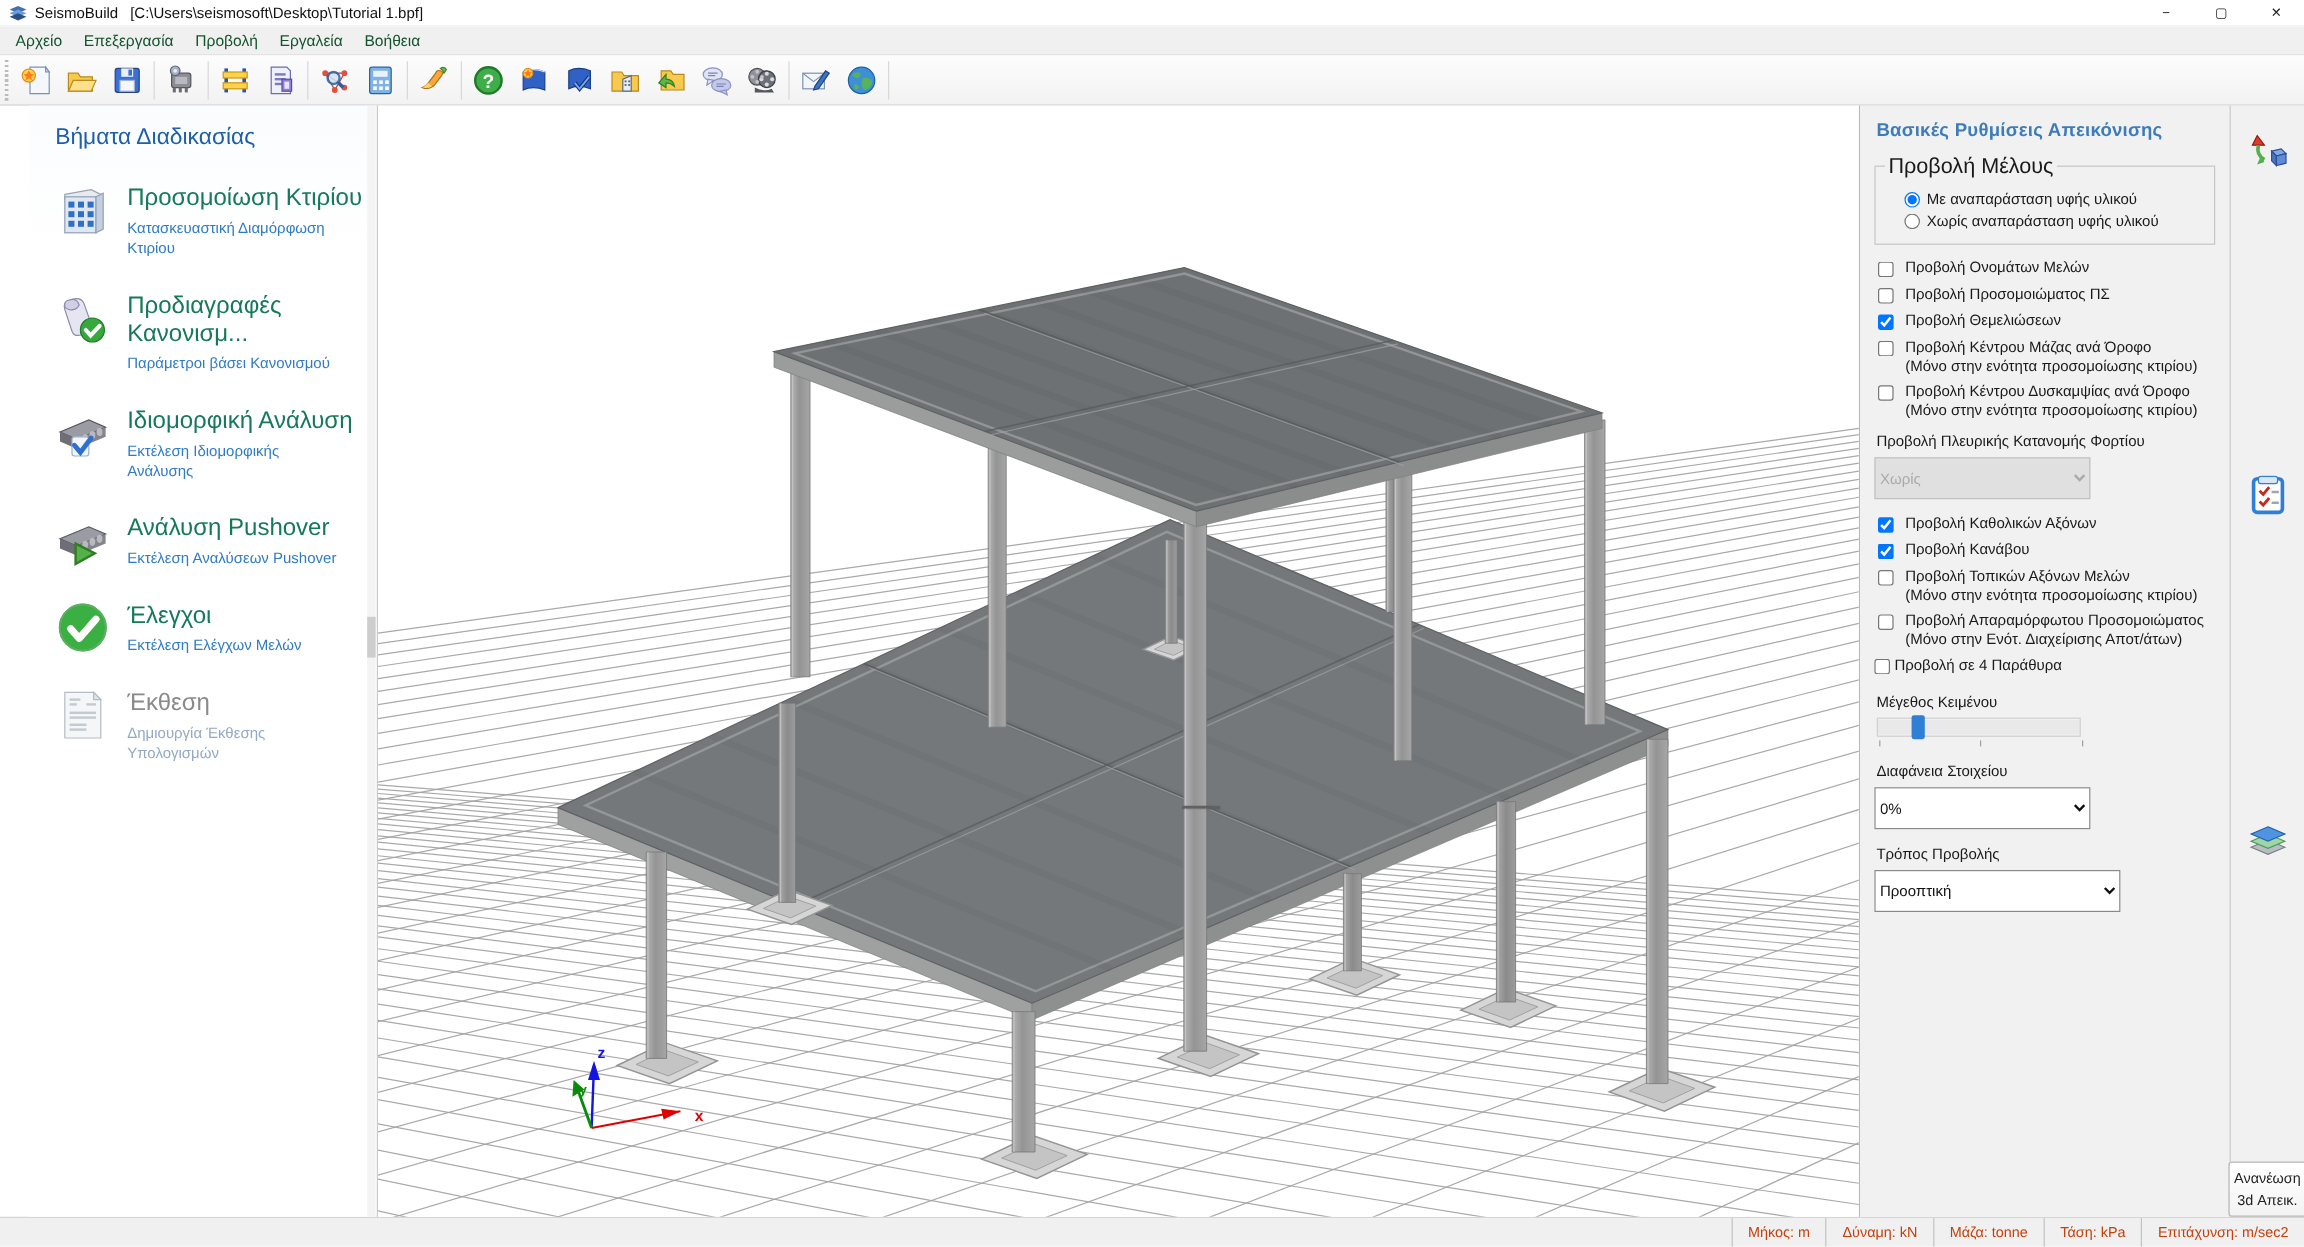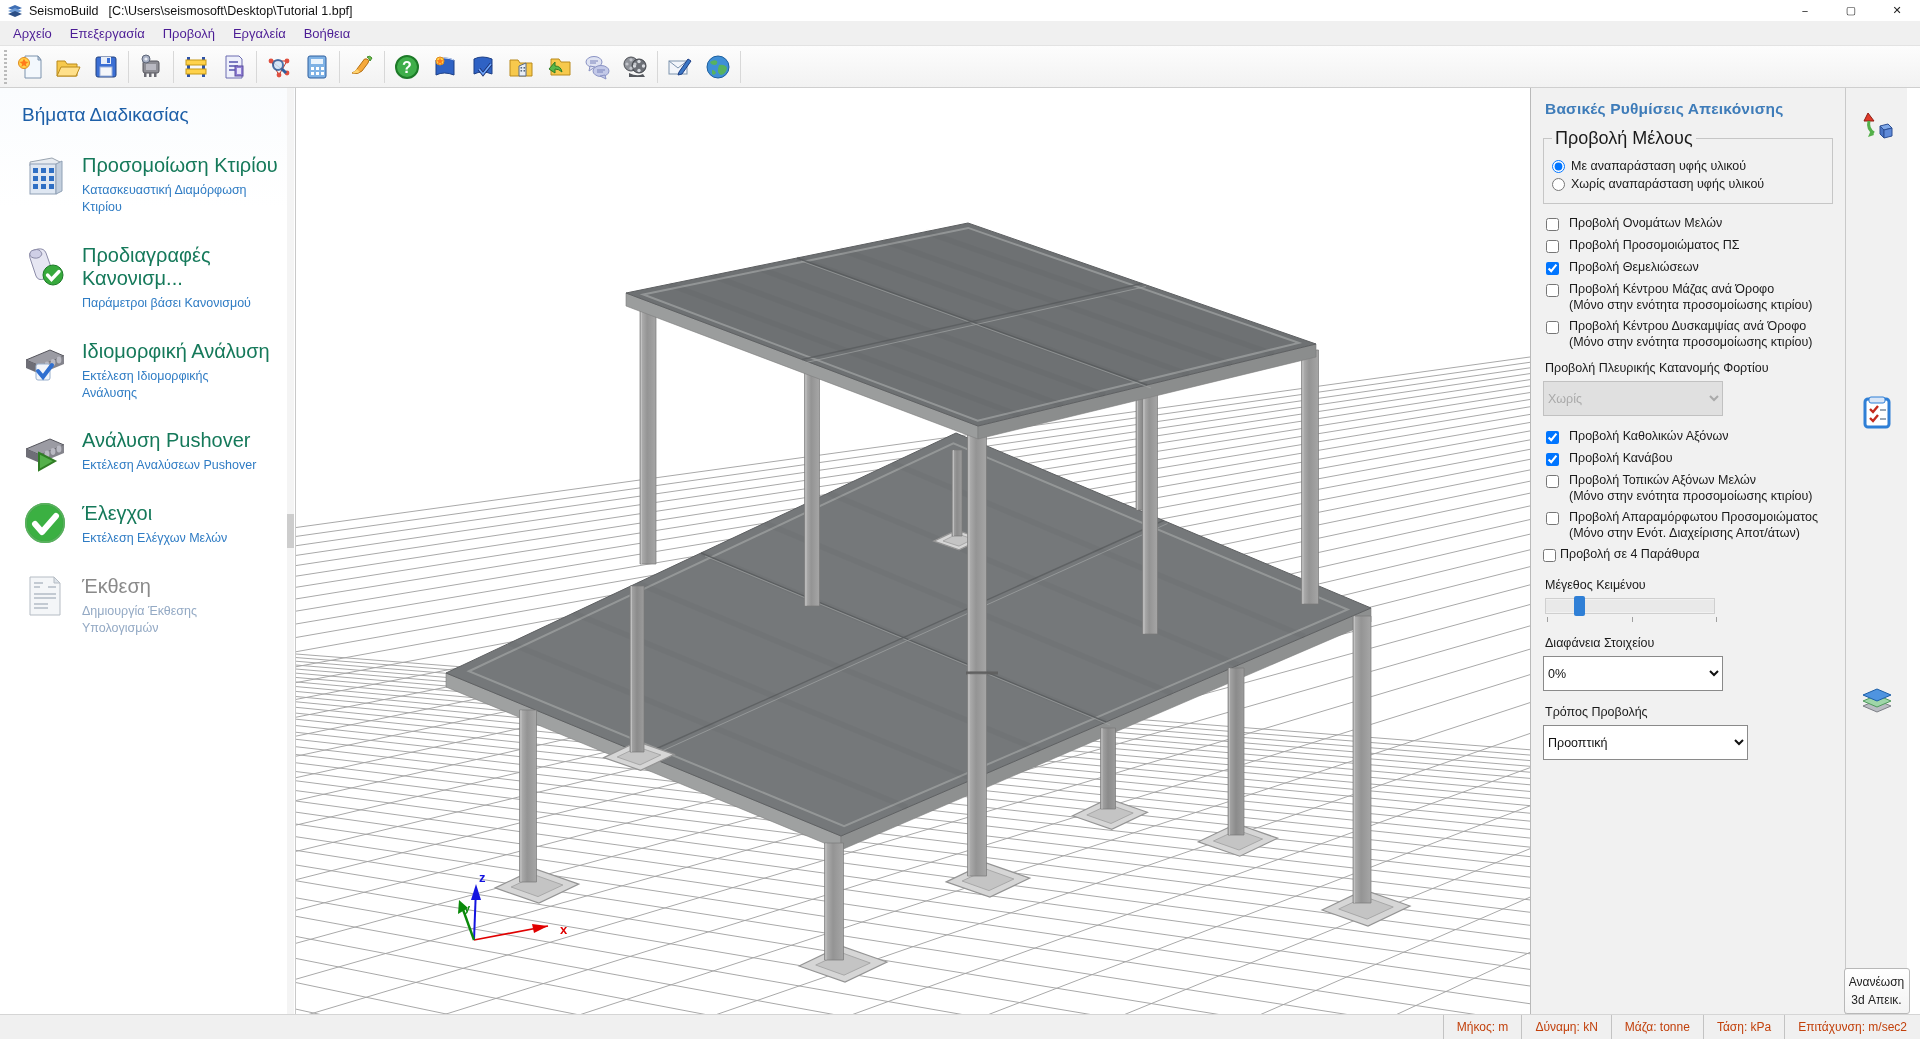--- a/index.html
+++ b/index.html
@@ -11,33 +11,33 @@
     border-bottom:1px solid #f0f0f0; }
   .app-ico { width:16px; height:16px; margin:0 6px 0 7px; }
   .title-text { font-size:12.5px; color:#111; }
   .title-path { margin-left:10px; }
   .win-controls { margin-left:auto; display:flex; height:100%; }
   .win-btn { width:46px; height:100%; display:flex; align-items:center; justify-content:center;
     font-size:11px; color:#222; cursor:default; }
 
   
   .menubar { height:23px; background:#f0f0f0; display:flex; align-items:center; padding-left:4px; }
-  .menu-item { font-size:13px; color:#4c1d95; padding:3px 9px;text-align:right; }
+  .menu-item { font-size:13px; color:#14532d; padding:3px 9px;text-align:right; }
 
   
   .toolbar { height:43px; background:linear-gradient(#fdfdfd,#f2f2f2); display:flex; align-items:center;
     border-top:1px solid #e3e3e3; border-bottom:1px solid #cfcfcf; padding-left:2px; }
   .grip { width:5px; height:34px; margin:0 4px 0 2px;
     background:repeating-linear-gradient(#bbb 0 2px, transparent 2px 4px); width:3px; }
   .tbtn { width:38px; height:38px; display:flex; align-items:center; justify-content:center; border-radius:3px; }
   .tbtn svg { width:28px; height:28px; }
   .tsep { width:1px; height:32px; background:#d8d8d8; margin:0 3px; }
 
   
-  .main { display:flex; height:926px; }
+  .main { display:flex; height:926px;padding-left:24px; }
 
   
   .sidebar { width:296px; background:linear-gradient(180deg,#fafcfe,#ffffff 120px); position:relative;
     border-right:1px solid #c9c9c9; padding:16px 0 0 22px; }
   .sb-header { font-size:19px; color:#1d5fa8; margin-bottom:26px; }
   .step { display:flex; margin-bottom:26px; align-items:flex-start; cursor:pointer; }
   .step-ico { width:46px; height:46px; flex:0 0 46px; margin-right:14px; }
   .step-title { font-size:20px; color:#15795a; margin-top:2px; }
   .step-sub { font-size:12.5px; color:#2f7cc4; margin-top:5px; line-height:1.35; width:180px; }
   .step.disabled .step-title { color:#8a8a8a; }
@@ -48,21 +48,21 @@
   
   .viewport { width:1234px; height:926px; background:#fff; position:relative; }
   .viewport svg { display:block; }
 
   
   .rpanel { width:315px; background:#f1f1f1; border-left:1px solid #b9b9b9; padding:10px 12px 0 12px;
     font-size:12.5px; color:#1a1a1a; }
   .rp-title { font-size:15.5px; font-weight:bold; color:#3e7cb9; margin:2px 0 10px 2px; letter-spacing:.2px; }
   .groupbox { border:1px solid #c6c6c6; padding:6px 8px 8px 8px; position:relative; margin-bottom:12px; background:#f1f1f1; }
   .groupbox legend { font-size:18px; padding:0 3px; color:#1a1a1a; }
-  .radio-row { display:flex; align-items:center; margin:4px 0; }
+  .radio-row { display:flex; align-items:center; margin:4px 16px; }
   .radio-row input { margin-right:6px; }
   .cbrow { display:flex; align-items:flex-start; margin:7px 0; }
   .cbrow input { margin:2px 10px 0 3px; flex:0 0 auto; }
   .cbrow.tight input { margin-right:4px; margin-left:0; }
   .cb-note { font-size:12.5px; color:#1a1a1a; margin-top:2px; }
   .rp-label { margin:12px 0 6px 2px; }
   select { width:100%; height:35px; font-size:12.5px; font-family:"Liberation Sans",sans-serif;
     border:1px solid #8a8a8a; background:#fff; color:#111; }
   select:disabled { background:#d9d9d9; color:#8c8c8c; border-color:#adadad; }
   .sel-narrow { width:180px; }

